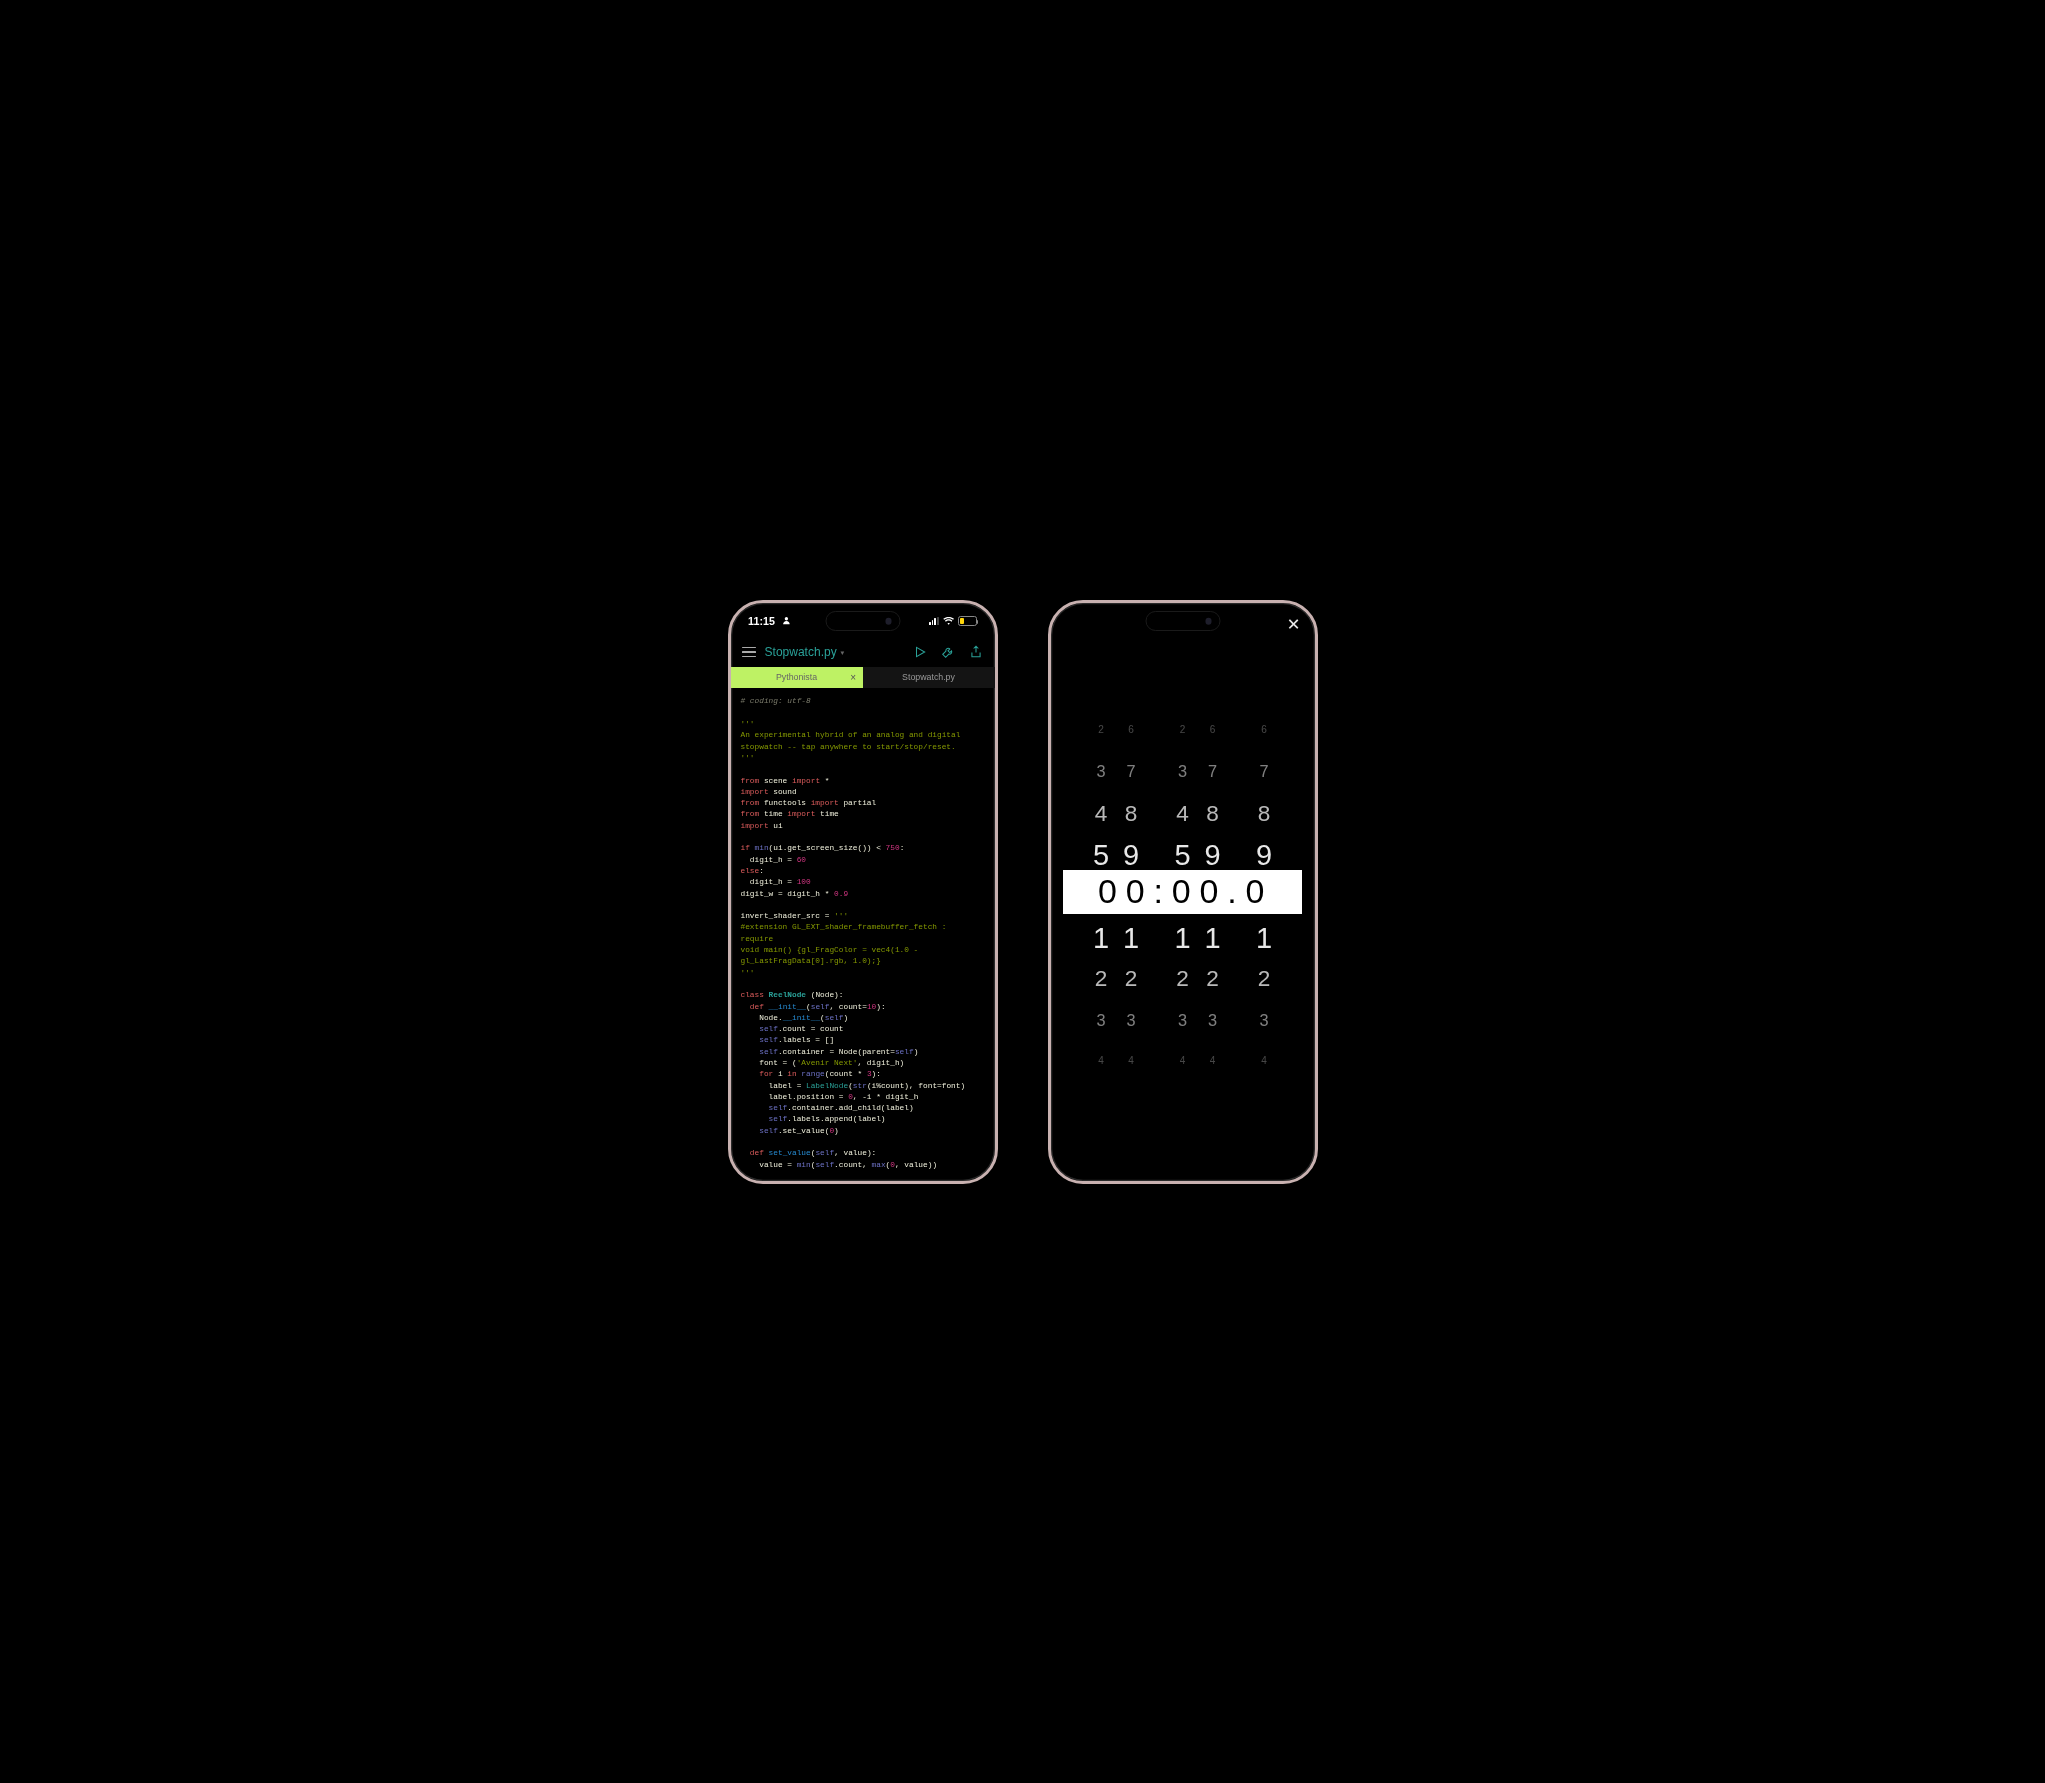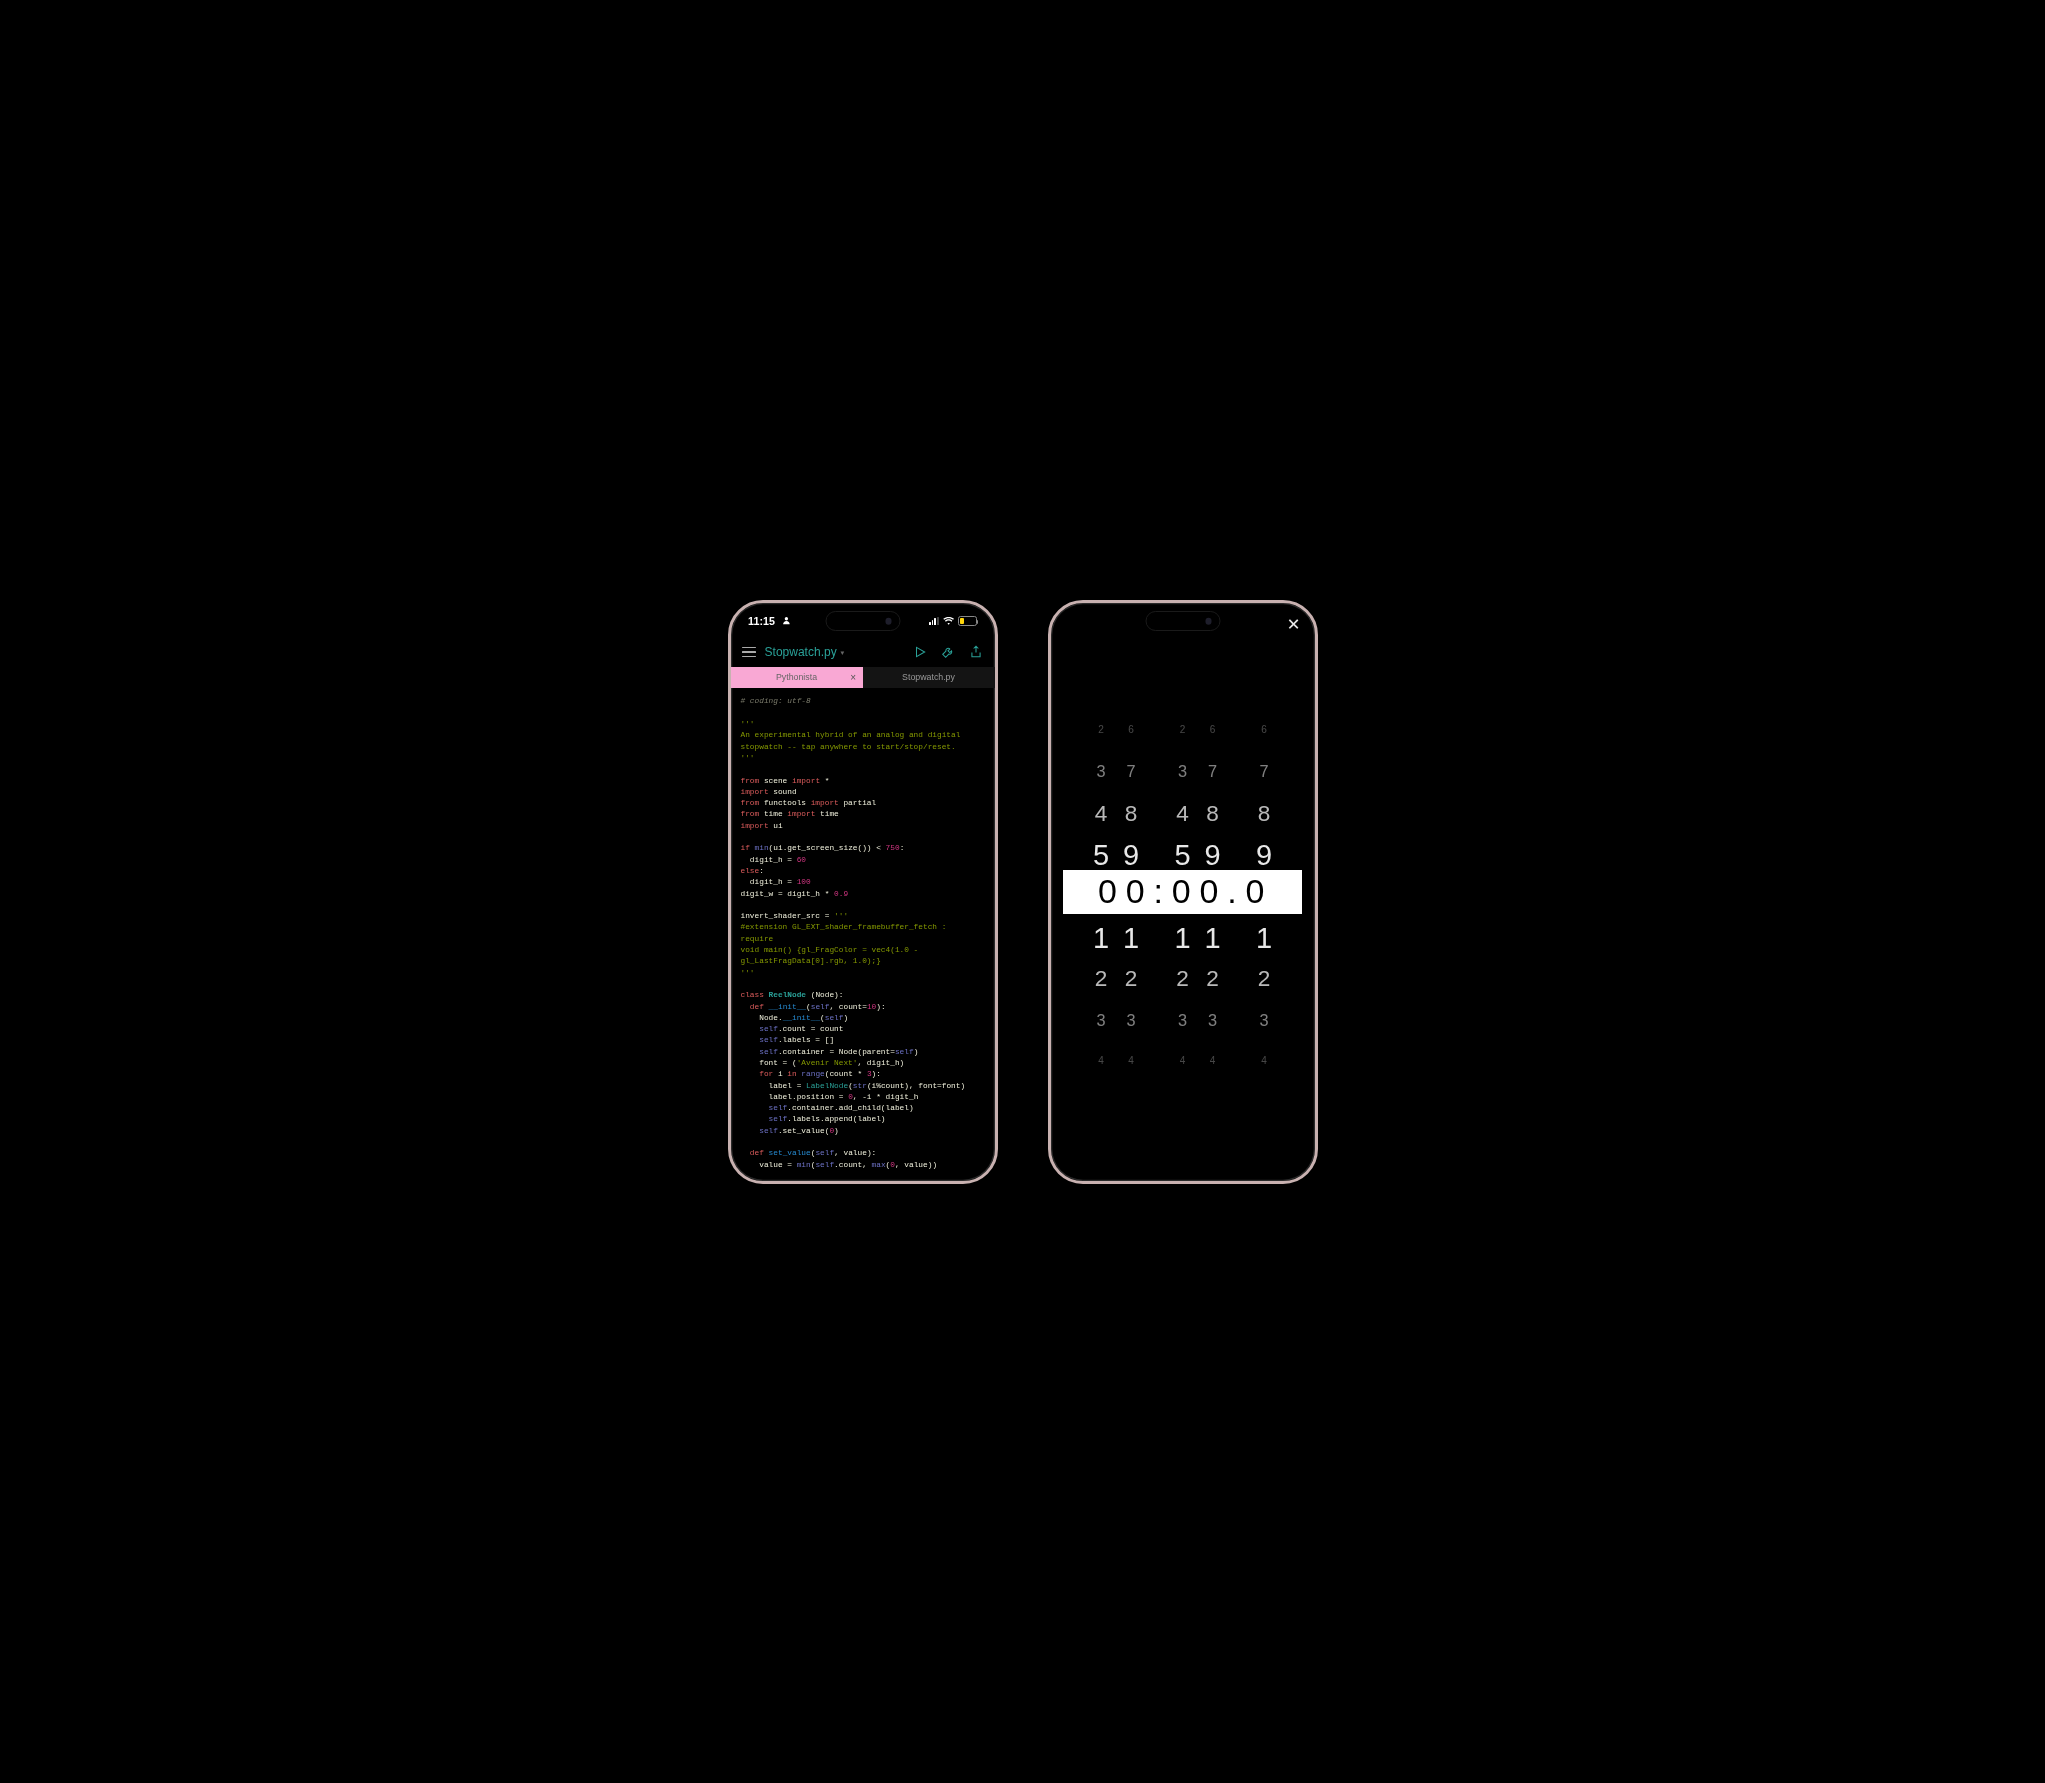--- a/index.html
+++ b/index.html
@@ -126,21 +126,21 @@
     background: #141414;
   }
   .tab {
     flex: 1;
     padding: 5.6px 0;
     text-align: center;
     color: #999;
     font-size: 8.8px;
     position: relative;
   }
-  .tab.inactive { color: #666; background: #f9a8d4; }
+  .tab.inactive { color: #666; background: #bef264; }
   .tab-close {
     position: absolute;
     right: 6.3px; top: 50%; transform: translateY(-50%);
     color: #555; font-size: 10px;
   }
   .code-area {
     padding: 8.8px 10px;
     font-family: Liberation Mono, monospace;
     font-size: 7.8px;
     line-height: 1.45;

